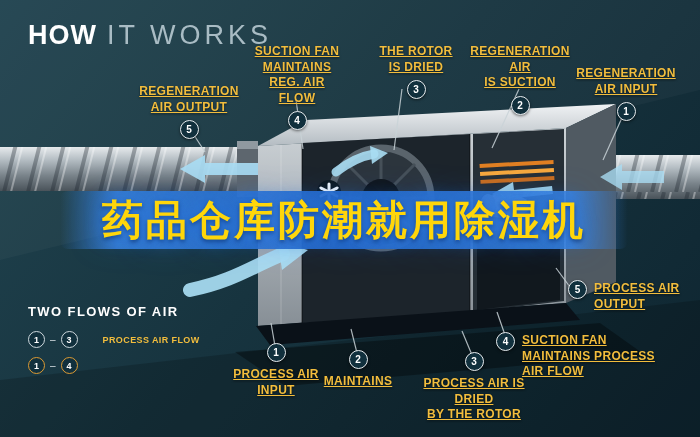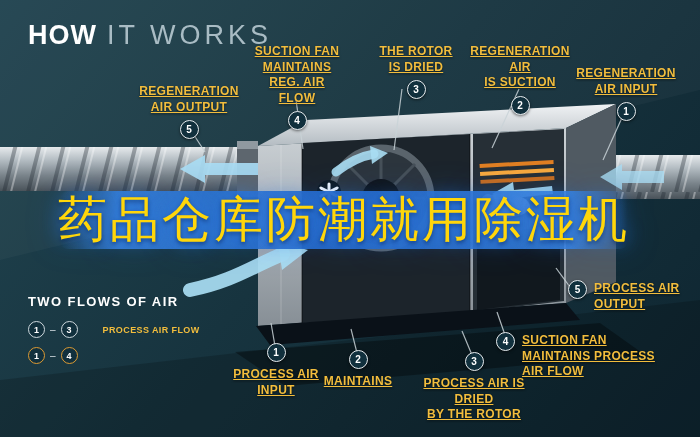--- a/index.html
+++ b/index.html
@@ -44,27 +44,27 @@
   #co-process-input{left:230px;top:343px;width:92px;}
 
   
   .banner{
     position:absolute;left:60px;top:191px;width:568px;height:58px;z-index:4;
     display:flex;align-items:center;justify-content:center;border-radius:8px;
     background:linear-gradient(90deg,rgba(58,132,224,0) 0%,rgba(58,132,224,.88) 10%,
       rgba(38,105,200,.96) 50%,rgba(58,132,224,.88) 90%,rgba(58,132,224,0) 100%);
   }
   .banner-text{
-    font-size:49px;font-weight:400;color:#ffd60a;letter-spacing:3px;white-space:nowrap;
+    font-size:41px;font-weight:700;color:#ffd60a;letter-spacing:3px;white-space:nowrap;
     font-family:"DejaVu Sans","Liberation Sans",sans-serif;
     text-shadow:0 0 18px rgba(40,115,220,.95),0 0 32px rgba(40,115,220,.8),0 2px 4px rgba(0,20,60,.7);
   }
 
   
-  .legend{position:absolute;left:28px;top:294px;z-index:6;}
+  .legend{position:absolute;left:28px;top:304px;z-index:6;}
   .legend-heading{font-size:13px;font-weight:700;color:#fff;letter-spacing:1.4px;margin-bottom:12px;}
   .legend-row{display:flex;align-items:center;gap:5px;margin-top:9px;}
   .lb{
     width:15px;height:15px;border-radius:50%;background:#11303d;border:1px solid #cfd9de;
     color:#fff;font-size:9px;font-weight:700;display:flex;align-items:center;justify-content:center;
   }
   .lb-regen{border-color:#dd9b33;}
   .legend-sep{color:#d8e0e4;font-size:10px;}
   .legend-label{color:#f2bd3d;font-size:9px;font-weight:700;letter-spacing:.4px;margin-left:20px;}
 </style>

